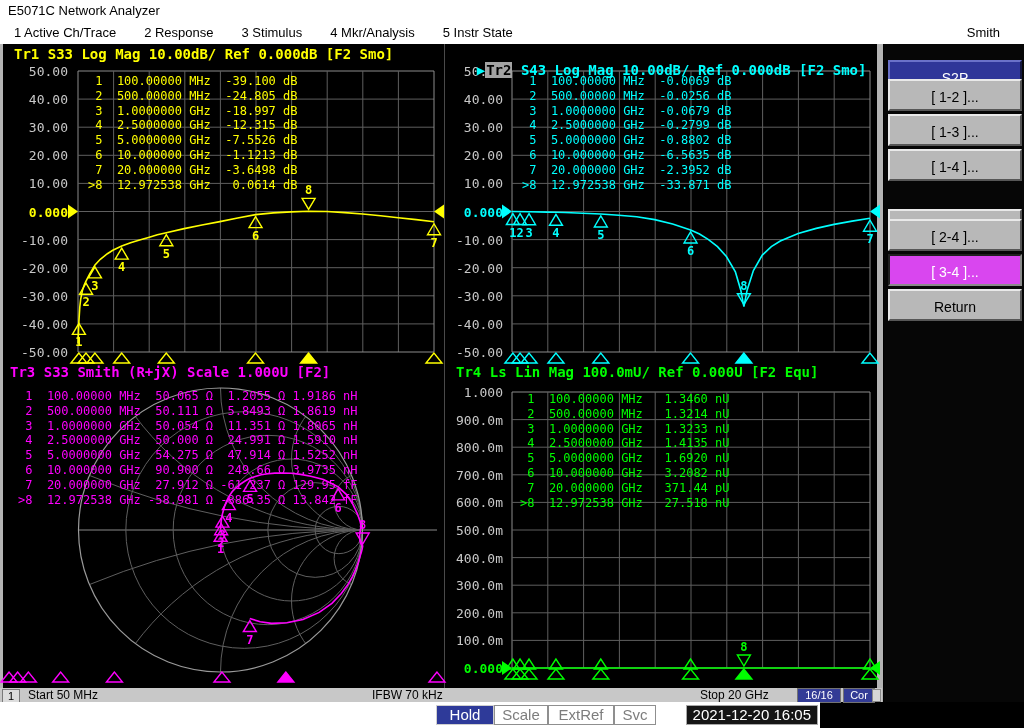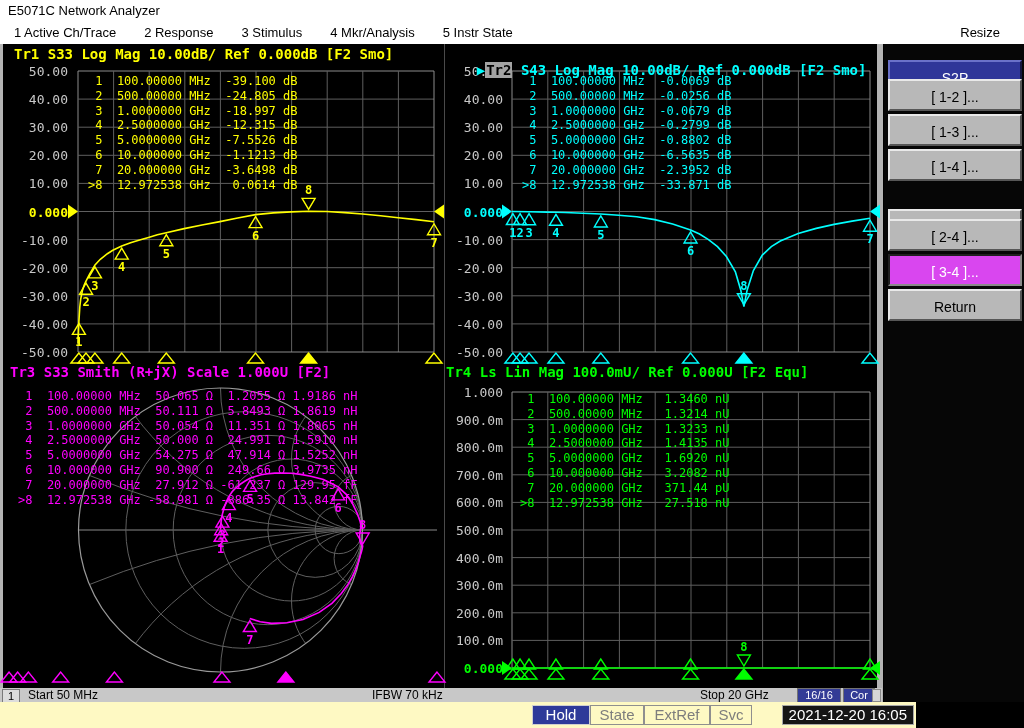--- a/index.html
+++ b/index.html
@@ -36,21 +36,21 @@
              font-family:"Liberation Sans",sans-serif;font-size:12px;color:#000;}
   #ch-box{position:absolute;left:2px;top:1px;width:16px;height:12px;background:#dcdcdc;border:1px solid #7a7a7a;
           text-align:center;line-height:12px;font-size:11px;}
   #start-label{position:absolute;left:28px;top:0;line-height:14px;}
   #ifbw-label{position:absolute;left:372px;top:0;line-height:14px;}
   #stop-label{position:absolute;left:700px;top:0;line-height:14px;}
   .stat-badge{position:absolute;top:0px;height:13px;background:#333c96;color:#fff;text-align:center;line-height:13px;
               font-size:11px;border:1px solid #737373;box-sizing:content-box;padding:0 4px;}
   #spacer-box{position:absolute;left:872px;top:1px;width:7px;height:11px;background:#d6d6d6;border:1px solid #8a8a8a;}
   
-  #systembar{left:0;top:702px;width:916px;height:26px;background:#fef9c3;z-index:10;
+  #systembar{left:0;top:702px;width:820px;height:26px;background:#ffffff;z-index:10;
              font-family:"Liberation Sans",sans-serif;}
   .sys-badge{position:absolute;top:3px;height:18px;line-height:18px;text-align:center;font-size:15px;
              border:1px solid #8f8f8f;padding:0 6px;color:#7d7d7d;}
   .sys-badge.on{background:#2e3a99;color:#fff;border-color:#cfcfcf;}
   #datetime{position:absolute;right:2px;top:3px;height:18px;line-height:18px;background:#151515;color:#fff;
             border:1px solid #a8a8a8;padding:0 6px;font-size:15px;}
 </style>
 </head>
 <body>
 
@@ -58,21 +58,21 @@
 
   <div id="titlebar" class="abs">E5071C Network Analyzer</div>
   <div id="menubar" class="abs">
     <div id="menu-items" style="display:flex;">
         <div class="menu-item">1 Active Ch/Trace</div>
         <div class="menu-item">2 Response</div>
         <div class="menu-item">3 Stimulus</div>
         <div class="menu-item">4 Mkr/Analysis</div>
         <div class="menu-item">5 Instr State</div>
       </div>
-    <div id="resize-btn" class="menu-item">Resize</div>
+    <div id="resize-btn" class="menu-item">Smith</div>
   </div>
 
   <div class="abs frame" style="left:0;top:44px;width:3px;height:658px;"></div>
   <div class="abs frame" style="left:877px;top:44px;width:6px;height:658px;"></div>
   <div class="abs" style="left:444px;top:44px;width:1px;height:644px;background:#4a4a4a;z-index:3;"></div>
 
   <svg id="plots" class="abs" viewBox="0 0 1024 728">
       <line x1="78" y1="71" x2="78" y2="352" stroke="#8c8c8c" stroke-width="1"></line>
       <line x1="78" y1="71" x2="434" y2="71" stroke="#8c8c8c" stroke-width="1"></line>
       <line x1="113.6" y1="71" x2="113.6" y2="352" stroke="#5f5f5f" stroke-width="1"></line>
@@ -293,21 +293,21 @@
       <path d="M 743.8931631077694 669 L 735.8931631077694 679 L 751.8931631077694 679 Z" stroke="#00ff00" fill="#00ff00" stroke-width="1.4"></path>
       <path d="M 502 661 L 502 675 L 512 668 Z" fill="#00ff00"></path>
       <path d="M 880 661 L 880 675 L 870 668 Z" fill="#00ff00"></path>
     </svg>
 
   <div class="abs trace-title" style="left: 14px; top: 46px; color: rgb(255, 255, 0);">Tr1 S33 Log Mag 10.00dB/ Ref 0.000dB [F2 Smo]</div>
   <div class="abs trace-title" style="left: 443px; top: 46px; color: rgb(0, 255, 255);">
     <span>▶</span><span class="badge-tr2">Tr2</span><span> S43 Log Mag 10.00dB/ Ref 0.000dB [F2 Smo]</span>
   </div>
   <div class="abs trace-title" style="left: 10px; top: 364px; color: rgb(255, 0, 255);">Tr3 S33 Smith (R+jX) Scale 1.000U [F2]</div>
-  <div class="abs trace-title" style="left: 446px; top: 364px; color: rgb(0, 255, 0);">Tr4 Ls Lin Mag 100.0mU/ Ref 0.000U [F2 Equ]</div>
+  <div class="abs trace-title" style="left: 446px; top: 364px; color: rgb(0, 255, 0); padding-left: 10px;">Tr4 Ls Lin Mag 100.0mU/ Ref 0.000U [F2 Equ]</div>
 
   <div id="mtable-0" class="abs mtable" style="left: 88px; top: 74px; color: rgb(255, 255, 0);"><div class="mrow"> 1  100.00000 MHz  -39.100 dB</div><div class="mrow"> 2  500.00000 MHz  -24.805 dB</div><div class="mrow"> 3  1.0000000 GHz  -18.997 dB</div><div class="mrow"> 4  2.5000000 GHz  -12.315 dB</div><div class="mrow"> 5  5.0000000 GHz  -7.5526 dB</div><div class="mrow"> 6  10.000000 GHz  -1.1213 dB</div><div class="mrow"> 7  20.000000 GHz  -3.6498 dB</div><div class="mrow">&gt;8  12.972538 GHz   0.0614 dB</div></div>
   <div id="mtable-1" class="abs mtable" style="left: 522px; top: 74px; color: rgb(0, 255, 255);"><div class="mrow"> 1  100.00000 MHz  -0.0069 dB</div><div class="mrow"> 2  500.00000 MHz  -0.0256 dB</div><div class="mrow"> 3  1.0000000 GHz  -0.0679 dB</div><div class="mrow"> 4  2.5000000 GHz  -0.2799 dB</div><div class="mrow"> 5  5.0000000 GHz  -0.8802 dB</div><div class="mrow"> 6  10.000000 GHz  -6.5635 dB</div><div class="mrow"> 7  20.000000 GHz  -2.3952 dB</div><div class="mrow">&gt;8  12.972538 GHz  -33.871 dB</div></div>
   <div id="mtable-2" class="abs mtable" style="left: 18px; top: 389px; color: rgb(255, 0, 255);"><div class="mrow"> 1  100.00000 MHz  50.065 Ω  1.2055 Ω 1.9186 nH</div><div class="mrow"> 2  500.00000 MHz  50.111 Ω  5.8493 Ω 1.8619 nH</div><div class="mrow"> 3  1.0000000 GHz  50.054 Ω  11.351 Ω 1.8065 nH</div><div class="mrow"> 4  2.5000000 GHz  50.000 Ω  24.991 Ω 1.5910 nH</div><div class="mrow"> 5  5.0000000 GHz  54.275 Ω  47.914 Ω 1.5252 nH</div><div class="mrow"> 6  10.000000 GHz  90.900 Ω  249.66 Ω 3.9735 nH</div><div class="mrow"> 7  20.000000 GHz  27.912 Ω -61.237 Ω 129.95 fF</div><div class="mrow">&gt;8  12.972538 GHz -58.981 Ω -886.35 Ω 13.842 fF</div></div>
   <div id="mtable-3" class="abs mtable" style="left: 520px; top: 392px; color: rgb(0, 255, 0);"><div class="mrow"> 1  100.00000 MHz   1.3460 nU</div><div class="mrow"> 2  500.00000 MHz   1.3214 nU</div><div class="mrow"> 3  1.0000000 GHz   1.3233 nU</div><div class="mrow"> 4  2.5000000 GHz   1.4135 nU</div><div class="mrow"> 5  5.0000000 GHz   1.6920 nU</div><div class="mrow"> 6  10.000000 GHz   3.2082 nU</div><div class="mrow"> 7  20.000000 GHz   371.44 pU</div><div class="mrow">&gt;8  12.972538 GHz   27.518 nU</div></div>
 
   <div id="sidebar" class="abs">
     <div class="softkey header" style="top:16px;">S2P</div>
     <div id="softkey-list">
         <div class="softkey" style="top: 35px;">[ 1-2 ]...</div>
@@ -325,19 +325,19 @@
     <div id="start-label">Start 50 MHz</div>
     <div id="ifbw-label">IFBW 70 kHz</div>
     <div id="stop-label">Stop 20 GHz</div>
     <div class="stat-badge" style="left:797px;width:34px;">16/16</div>
     <div class="stat-badge" style="left:843px;width:22px;">Cor</div>
     <div id="spacer-box"></div>
   </div>
 
   <div id="systembar" class="abs">
     <div class="sys-badge on" style="right:326px;width:44px;">Hold</div>
-    <div class="sys-badge" style="right:272px;width:40px;">State</div>
+    <div class="sys-badge" style="right:272px;width:40px;">Scale</div>
     <div class="sys-badge" style="right:206px;width:52px;">ExtRef</div>
     <div class="sys-badge" style="right:164px;width:28px;">Svc</div>
     <div id="datetime">2021-12-20 16:05</div>
   </div>
 
 </div>
 
 </body></html>

